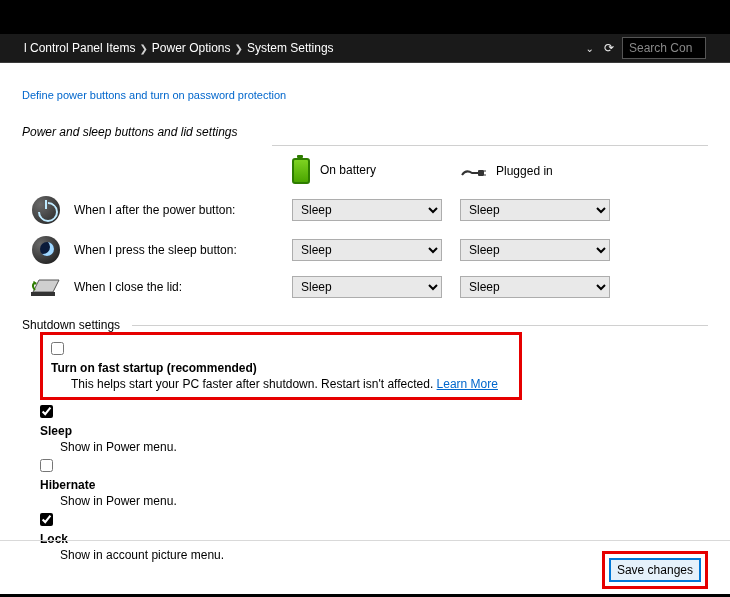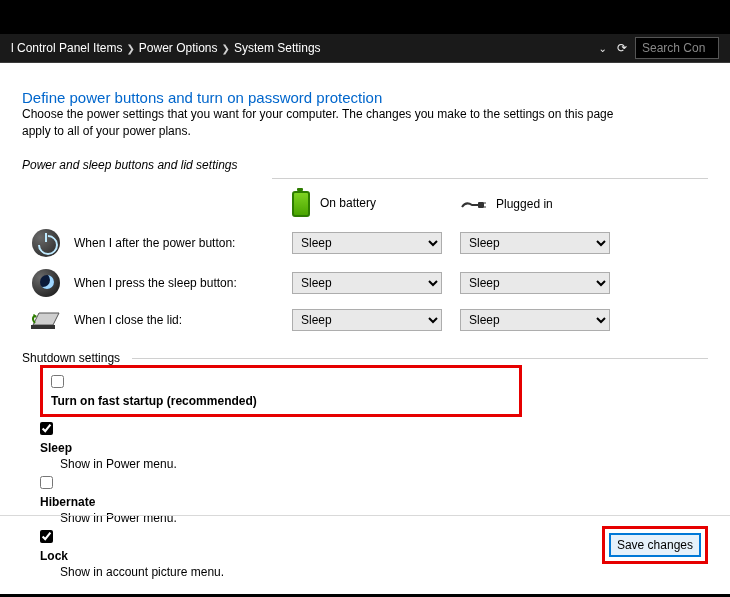--- a/index.html
+++ b/index.html
@@ -1,45 +1,45 @@
 <!DOCTYPE html>
 <html><head>
 <meta charset="utf-8">
 <style>
   html,body{margin:0;padding:0;font-family:"Segoe UI",Tahoma,sans-serif;font-size:12px;color:#000;background:#fff;}
   body{width:730px;height:597px;overflow:hidden;position:relative;}
   .titlebar{background:#000;height:34px;}
-  .addrbar{background:#1a1a1a;color:#fff;height:28px;display:flex;align-items:center;padding:0 11px;font-size:12px;border-bottom:1px solid #3a3a3a;}
+  .addrbar{background:#1a1a1a;color:#fff;height:28px;display:flex;align-items:center;padding:0 24px;font-size:12px;border-bottom:1px solid #3a3a3a;}
   .crumbs{display:flex;align-items:center;gap:4px;flex:1;min-width:0;}
   .crumb{white-space:nowrap;}
   .chev{opacity:.8;font-size:10px;}
   .addr-icons{display:flex;align-items:center;gap:10px;margin:0 8px 0 4px;opacity:.9;}
   .searchbox{background:#000;border:1px solid #555;color:#888;height:20px;line-height:20px;padding:0 6px;width:70px;white-space:nowrap;overflow:hidden;}
   .content{padding:18px 22px 0 22px;}
-  h1{color:#0066cc;font-weight:400;font-size:15px;margin:8px 0 0 0;}
+  h1{color:#0066cc;font-weight:400;font-size:11px;margin:8px 0 24px 0;}
   .desc{max-width:600px;line-height:1.4;margin:0 0 18px 0;}
   .section-label{margin:7px 0 6px 0;font-style:italic;}
   .rule{border-top:1px solid #d0d0d0;margin-left:250px;margin-bottom:6px;}
   .rule2{border-top:1px solid #d0d0d0;margin-left:110px;margin-top:-10px;margin-bottom:6px;}
   table.cols{border-collapse:collapse;}
   table.cols td{vertical-align:middle;padding:6px 4px;}
   .colhdr{padding-bottom:4px;}
   .iconcell{width:40px;text-align:center;}
   .lblcell{width:210px;}
   .selcell{width:160px;}
   select{width:150px;height:22px;background:#e9e9e9;border:1px solid #adadad;font-family:inherit;font-size:12px;padding:1px 4px;}
   .shut-label{margin:14px 0 3px 0;}
   .highlight{border:3px solid #e60000;padding:6px 8px;margin:4px 0 2px 18px;width:460px;}
   .opt{margin:4px 0 4px 18px;}
   .optline{display:flex;align-items:flex-start;gap:6px;flex-direction:column;}
   .optlabel{font-weight:700;}
   .optdesc{margin:2px 0 0 20px;}
   input.cb{width:13px;height:13px;margin:1px 0 0 0;accent-color:#000;}
   a.lm{color:#0066cc;text-decoration:underline;}
-  .footer{position:absolute;left:0;right:0;bottom:33px;border-top:1px solid #d9d9d9;padding:10px 22px 0 0;display:flex;justify-content:flex-end;gap:12px;align-items:center;}
+  .footer{position:absolute;left:0;right:0;bottom:8px;border-top:1px solid #d9d9d9;padding:10px 22px 0 0;display:flex;justify-content:flex-end;gap:12px;align-items:center;}
   .btn{min-width:86px;height:24px;background:#e1e1e1;border:1px solid #adadad;font-family:inherit;font-size:12px;}
   .btn.primary{border:2px solid #0078d7;background:#e5f1fb;}
   .btnwrap{display:inline-block;}
   .btnwrap.hl{border:3px solid #e60000;padding:4px;}
   .bottomline{position:absolute;left:0;right:0;bottom:0;height:3px;background:#000;}
   
   .ic{display:inline-block;vertical-align:middle;}
   .ic-battery{width:14px;height:22px;border:2px solid #2e7d00;border-radius:3px;position:relative;background:linear-gradient(#7ed321,#4aa500);}
   .ic-battery:before{content:"";position:absolute;top:-5px;left:3px;width:6px;height:3px;background:#2e7d00;border-radius:1px;}
   .ic-plug{width:26px;height:10px;position:relative;}
@@ -67,21 +67,20 @@
   </div>
   <div class="addr-icons">
     <span style="font-size:10px;">⌄</span>
     <span>⟳</span>
   </div>
   <div class="searchbox">Search Con</div>
 </div>
 
 <div class="content">
   <h1>Define power buttons and turn on password protection</h1>
-  <p class="desc">Choose the power settings that you want for your computer. The changes you make to the settings on this page apply to all of your power plans.</p>
 
   <p class="section-label">Power and sleep buttons and lid settings</p>
   <div class="rule"></div>
 
   <table class="cols">
     <tbody>
         <tr>
       <td class="iconcell"></td>
           <td class="lblcell"></td>
       <td class="selcell colhdr">
@@ -129,20 +128,23 @@
     </table>
 
   <p class="shut-label">Shutdown settings</p>
   <div class="rule2"></div>
 
   <div class="highlight">
     <div class="optline">
       <input type="checkbox" class="cb" style="">
       <span class="optlabel">Turn on fast startup (recommended)</span>
     </div>
+    <div class="optdesc">
+      <span>This helps start your PC faster after shutdown. Restart isn't affected. </span><a href="#" class="lm">Learn More</a>
+    </div>
   </div>
 
   <div class="opt">
     <div class="optline">
       <input type="checkbox" class="cb" checked="" style="">
       <span class="optlabel">Sleep</span>
     </div>
     <div class="optdesc">Show in Power menu.</div>
   </div>
 

